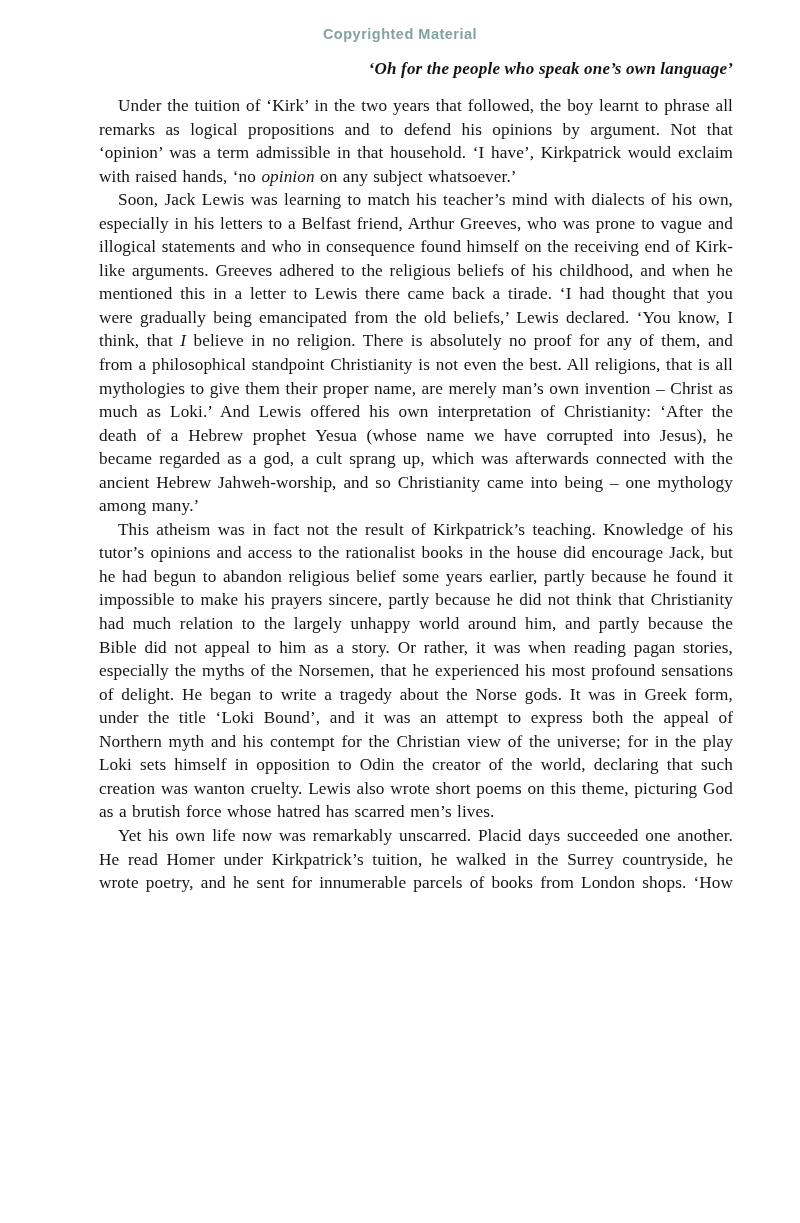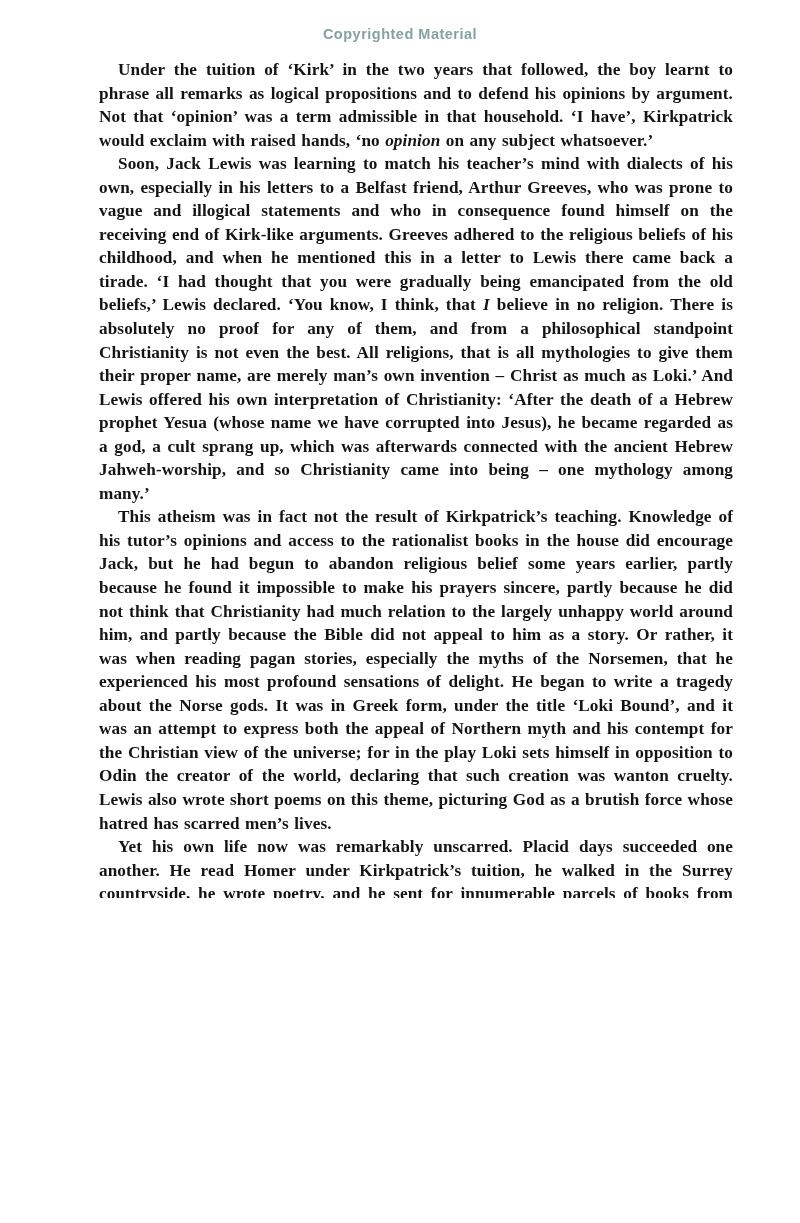--- a/index.html
+++ b/index.html
@@ -43,21 +43,21 @@
     line-height: 22px;
     margin: 0 0 14px 0;
     letter-spacing: 0.2px;
   }
   .body-text p.para {
     margin: 0;
     text-align: justify;
     text-indent: 19px;
     font-size: 17.2px;
     line-height: 23.55px;
-    font-weight: bold;
+    font-weight: normal;
     letter-spacing: 0.1px;
     word-spacing: 1px;
   }
   .body-text p.para em {
     font-style: italic;
   }
   .page-number {
     position: absolute;
     right: 70px;
     top: 1130px;
@@ -67,20 +67,21 @@
   }
 </style>
 </head>
 <body>
 
 <div class="page">
 
   <div class="watermark top">Copyrighted Material</div>
 
   <div class="content">
+    <p class="running-header">‘Oh for the people who speak one’s own language’</p>
 
     <div class="body-text">
         <p class="para"><span>Under the tuition of ‘Kirk’ in the two years that followed, the boy learnt to phrase all remarks as logical propositions and to defend his opinions by argument. Not that ‘opinion’ was a term admissible in that household. ‘I have’, Kirkpatrick would exclaim with raised hands, ‘no </span><em>opinion</em><span> on any subject whatsoever.’</span></p>
         <p class="para"><span>Soon, Jack Lewis was learning to match his teacher’s mind with dialects of his own, especially in his letters to a Belfast friend, Arthur Greeves, who was prone to vague and illogical statements and who in consequence found himself on the receiving end of Kirk-like arguments. Greeves adhered to the religious beliefs of his childhood, and when he mentioned this in a letter to Lewis there came back a tirade. ‘I had thought that you were gradually being emancipated from the old beliefs,’ Lewis declared. ‘You know, I think, that </span><em>I</em><span> believe in no religion. There is absolutely no proof for any of them, and from a philosophical standpoint Christianity is not even the best. All religions, that is all mythologies to give them their proper name, are merely man’s own invention – Christ as much as Loki.’ And Lewis offered his own interpretation of Christianity: ‘After the death of a Hebrew prophet Yesua (whose name we have corrupted into Jesus), he became regarded as a god, a cult sprang up, which was afterwards connected with the ancient Hebrew Jahweh-worship, and so Christianity came into being – one mythology among many.’</span></p>
         <p class="para"><span>This atheism was in fact not the result of Kirkpatrick’s teaching. Knowledge of his tutor’s opinions and access to the rationalist books in the house did encourage Jack, but he had begun to abandon religious belief some years earlier, partly because he found it impossible to make his prayers sincere, partly because he did not think that Christianity had much relation to the largely unhappy world around him, and partly because the Bible did not appeal to him as a story. Or rather, it was when reading pagan stories, especially the myths of the Norsemen, that he experienced his most profound sensations of delight. He began to write a tragedy about the Norse gods. It was in Greek form, under the title ‘Loki Bound’, and it was an attempt to express both the appeal of Northern myth and his contempt for the Christian view of the universe; for in the play Loki sets himself in opposition to Odin the creator of the world, declaring that such creation was wanton cruelty. Lewis also wrote short poems on this theme, picturing God as a brutish force whose hatred has scarred men’s lives.</span></p>
         <p class="para"><span>Yet his own life now was remarkably unscarred. Placid days succeeded one another. He read Homer under Kirkpatrick’s tuition, he walked in the Surrey countryside, he wrote poetry, and he sent for innumerable parcels of books from London shops. ‘How one does want to read everything,’ he remarked to Arthur Greeves, and soon</span></p>
       </div>
   </div>
 
   <div class="page-number">7</div>

